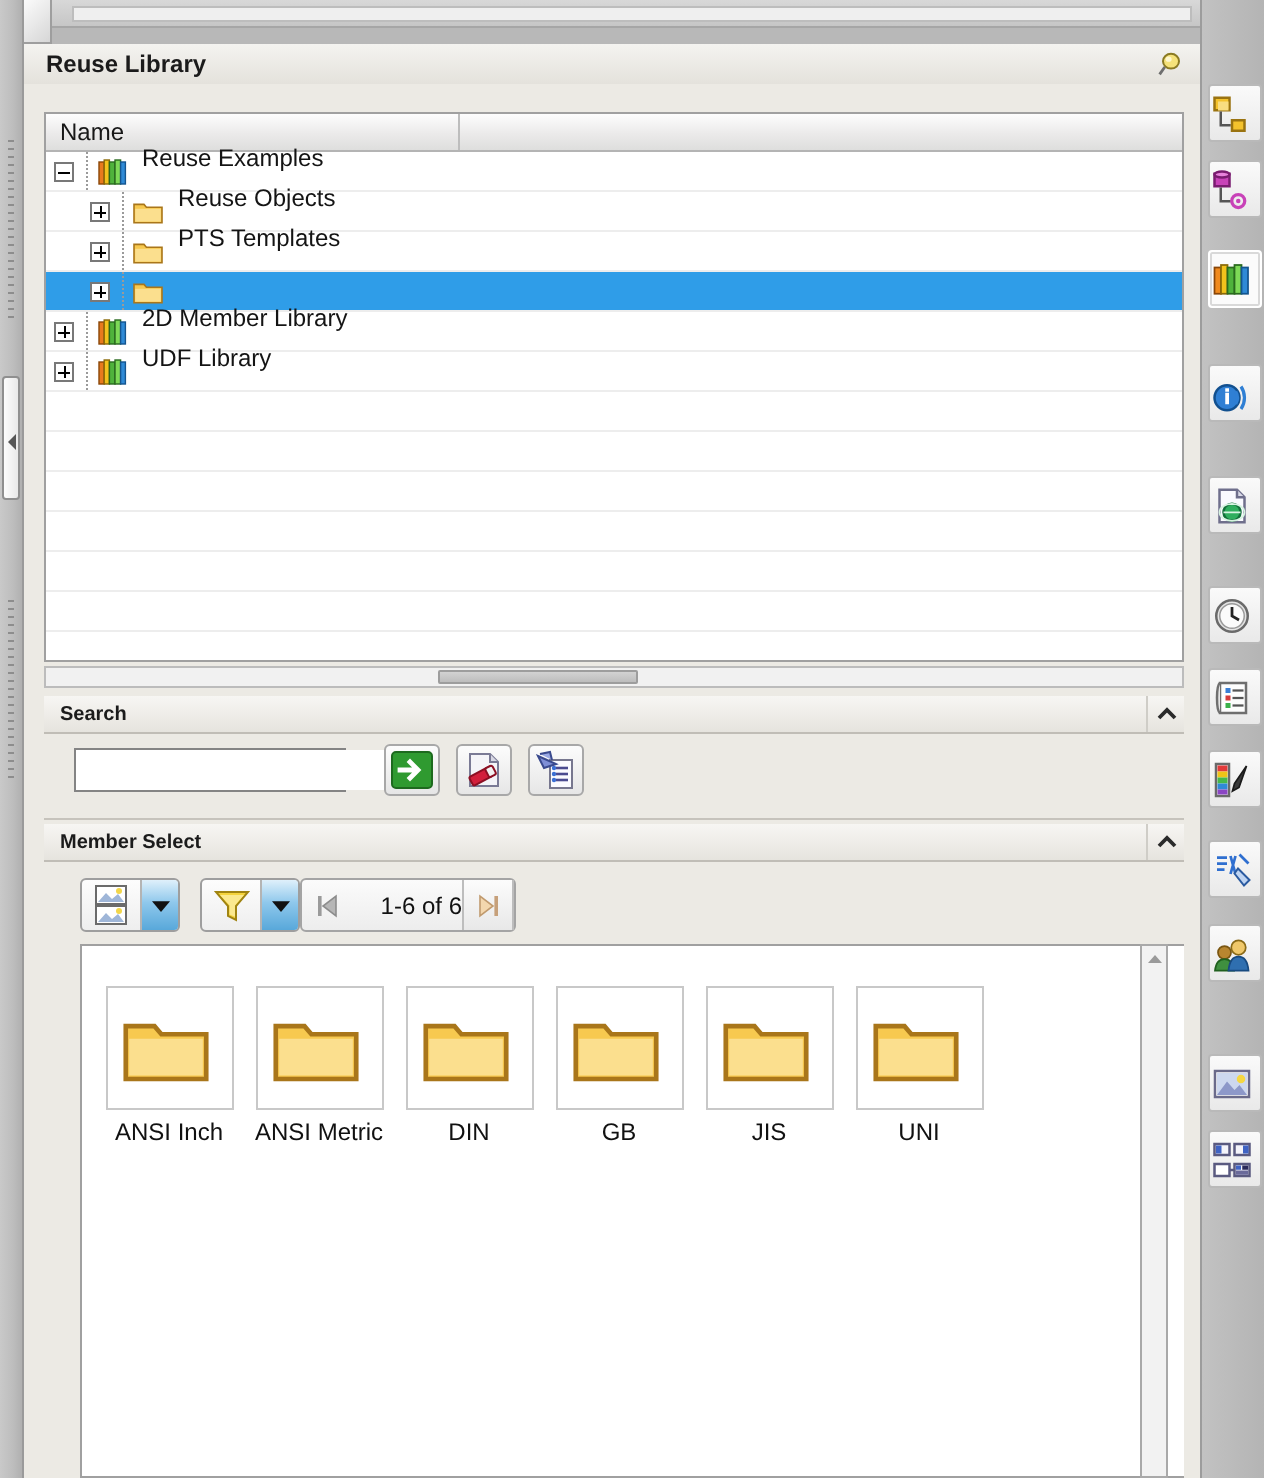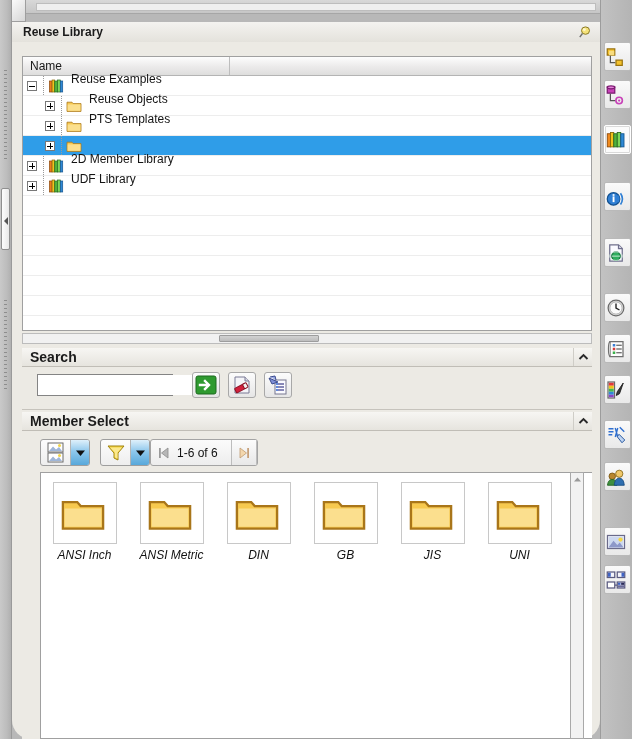--- a/index.html
+++ b/index.html
@@ -49,21 +49,20 @@
   .top-corner {
     position: absolute; left: 12px; top: 0; width: 14px; height: 22px;
     background: linear-gradient(135deg,#fbfbfb,#d6d6d6);
     border-right: 1px solid #9e9e9e; border-bottom: 1px solid #9e9e9e;
   }
 
   
   .panel {
     position: absolute; left: 12px; top: 22px; width: 588px; height: 717px;
     background: #eceae4;
-    border-radius: 19px;
   }
 
   
   .panel-title {
     position: absolute; left: 0; top: 0; width: 588px; height: 20px;
     background: linear-gradient(to bottom,#f4f3f0,#e4e2dc);
     display: flex; align-items: center;
   }
   .panel-title-text {
     margin-left: 11px; font-weight: bold; font-size: 12px; color: #1b1b1b;
@@ -145,21 +144,21 @@
   }
 
   
   .sect-head {
     position: absolute; left: 10px; width: 570px; height: 19px;
     background: linear-gradient(to bottom,#f7f6f3,#e6e4de);
     border-bottom: 1px solid #c0bdb6;
     display: flex; align-items: center;
   }
   .sect-head-text {
-    margin-left: 8px; font-weight: bold; font-size: 14px; color: #1b1b1b;
+    margin-left: 8px; font-weight: bold; font-size: 10px; color: #1b1b1b;
   }
   .chev {
     position: absolute; right: 0; top: 0; width: 19px; height: 18px;
     display: flex; align-items: center; justify-content: center;
     border-left: 1px solid #cfcdc7;
   }
 
   
   .search-body {
     position: absolute; left: 10px; top: 345px; width: 570px; height: 43px;
@@ -207,32 +206,32 @@
     background: linear-gradient(to bottom,#dff0fb,#8fc8ec 45%,#58a8da);
     border-left: 1px solid #b4b4b4;
   }
   .navgrp {
     position: absolute; left: 128px; top: 6px; width: 108px; height: 27px;
     background: linear-gradient(to bottom,#fbfbfb,#ededed);
     border: 1px solid #a4a4a4; border-radius: 3px;
     display: flex; align-items: center;
   }
   .navbtn { width: 26px; height: 25px; display: flex; align-items: center; justify-content: center; }
-  .navcount { flex: 1 1 auto; text-align: left; font-size: 12px; color: #111; }
+  .navcount { flex: 1 1 auto; text-align: right; font-size: 12px; color: #111; }
   .navbtn.next {
     background: linear-gradient(to bottom,#fcfcfc,#e8e8e8);
     border-left: 1px solid #bdbdbd; border-right: 1px solid #bdbdbd;
   }
 
   .ms-list {
     position: absolute; left: 18px; top: 39px; width: 552px; height: 267px;
     background: #fff; border: 1px solid #a0a0a0; border-right: none;
     overflow: hidden;
   }
-  .tiles { display: flex; padding: 9px 0 0 6px; gap: 12px; font-style: italic; }
+  .tiles { display: flex; padding: 20px 0 0 6px; gap: 0px; }
   .tile { width: 75px; display: flex; flex-direction: column; align-items: center; }
   .tile-box {
     width: 64px; height: 62px; background: #fff; border: 1px solid #c8c8c8;
     display: flex; align-items: center; justify-content: center;
   }
   .tile-label { margin-top: 4px; font-size: 12px; color: #111; white-space: nowrap; }
 
   .ms-vscroll {
     position: absolute; right: 8px; top: 39px; width: 14px; height: 267px;
     background: #f2f2f2; border: 1px solid #a9a9a9;

